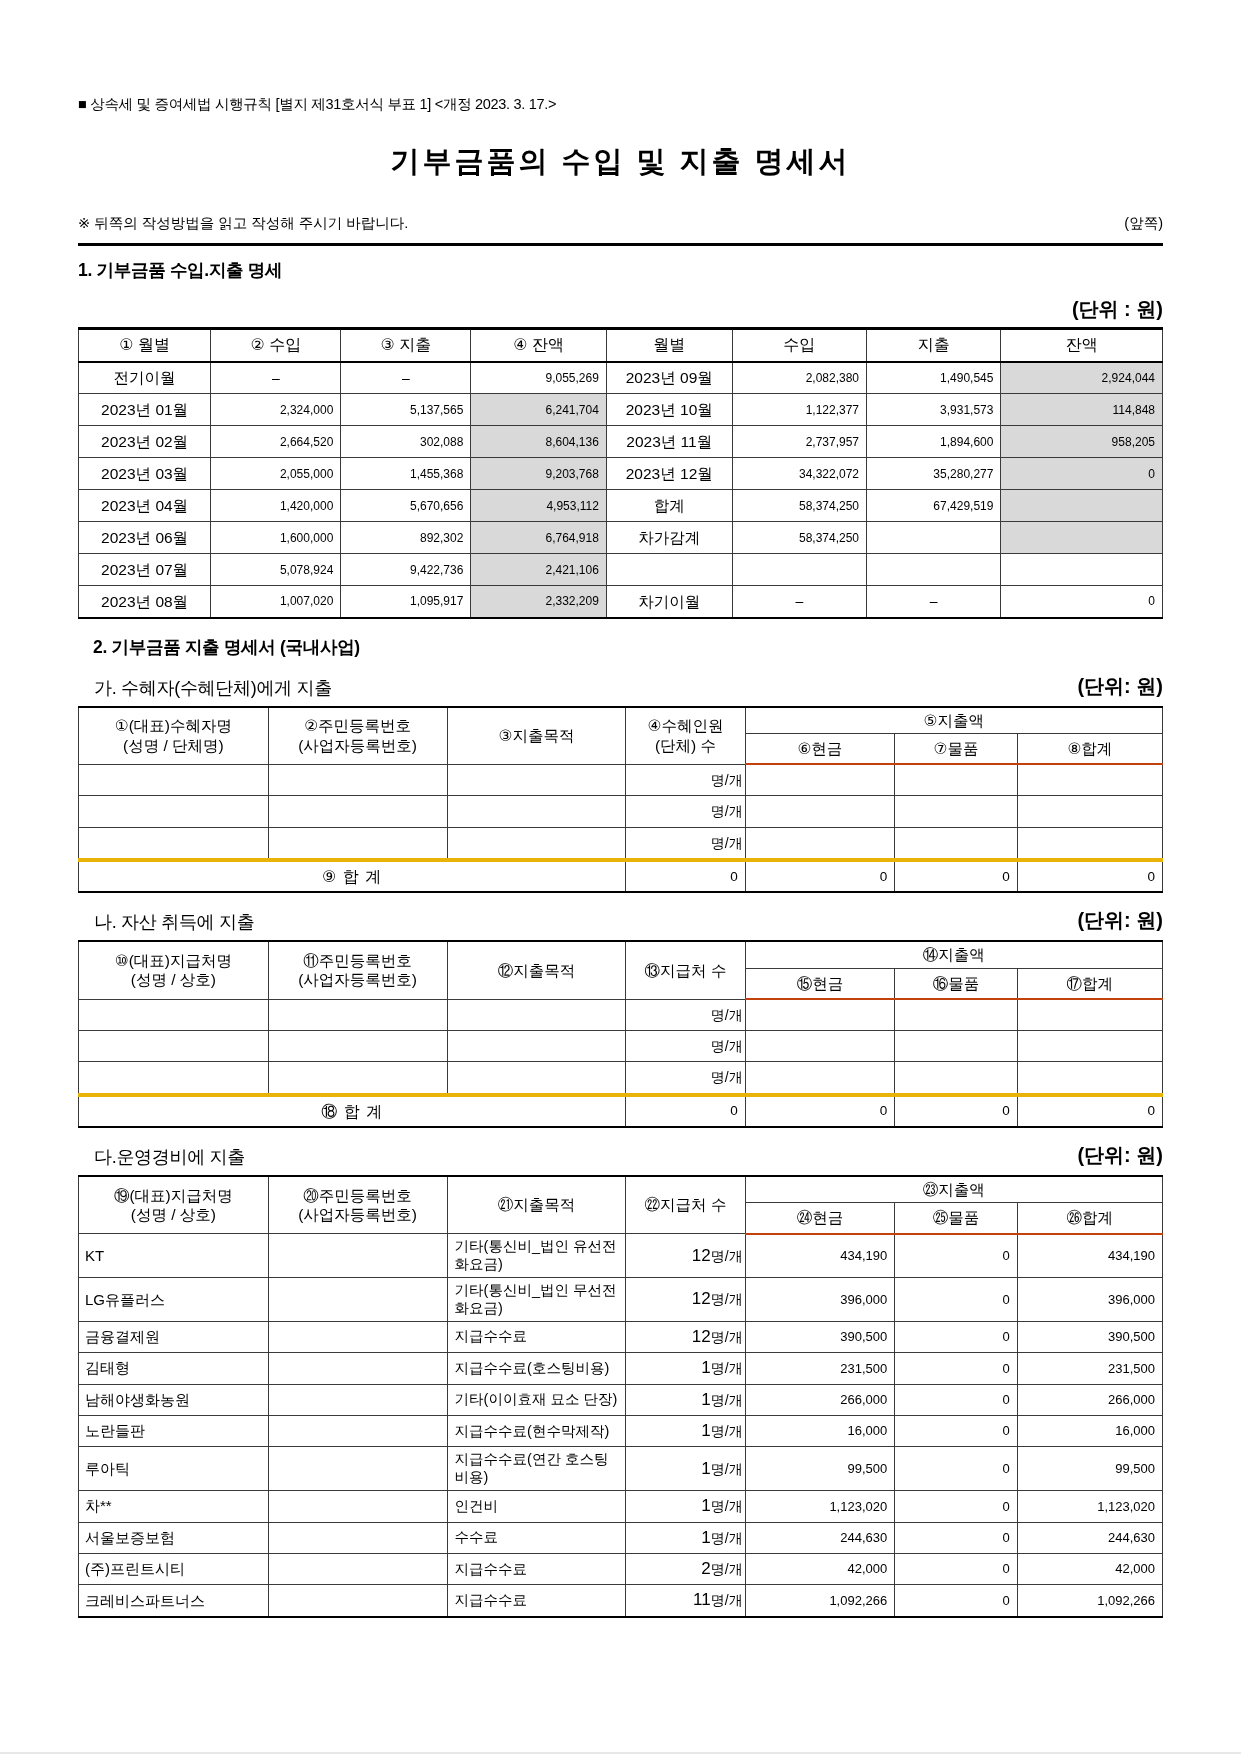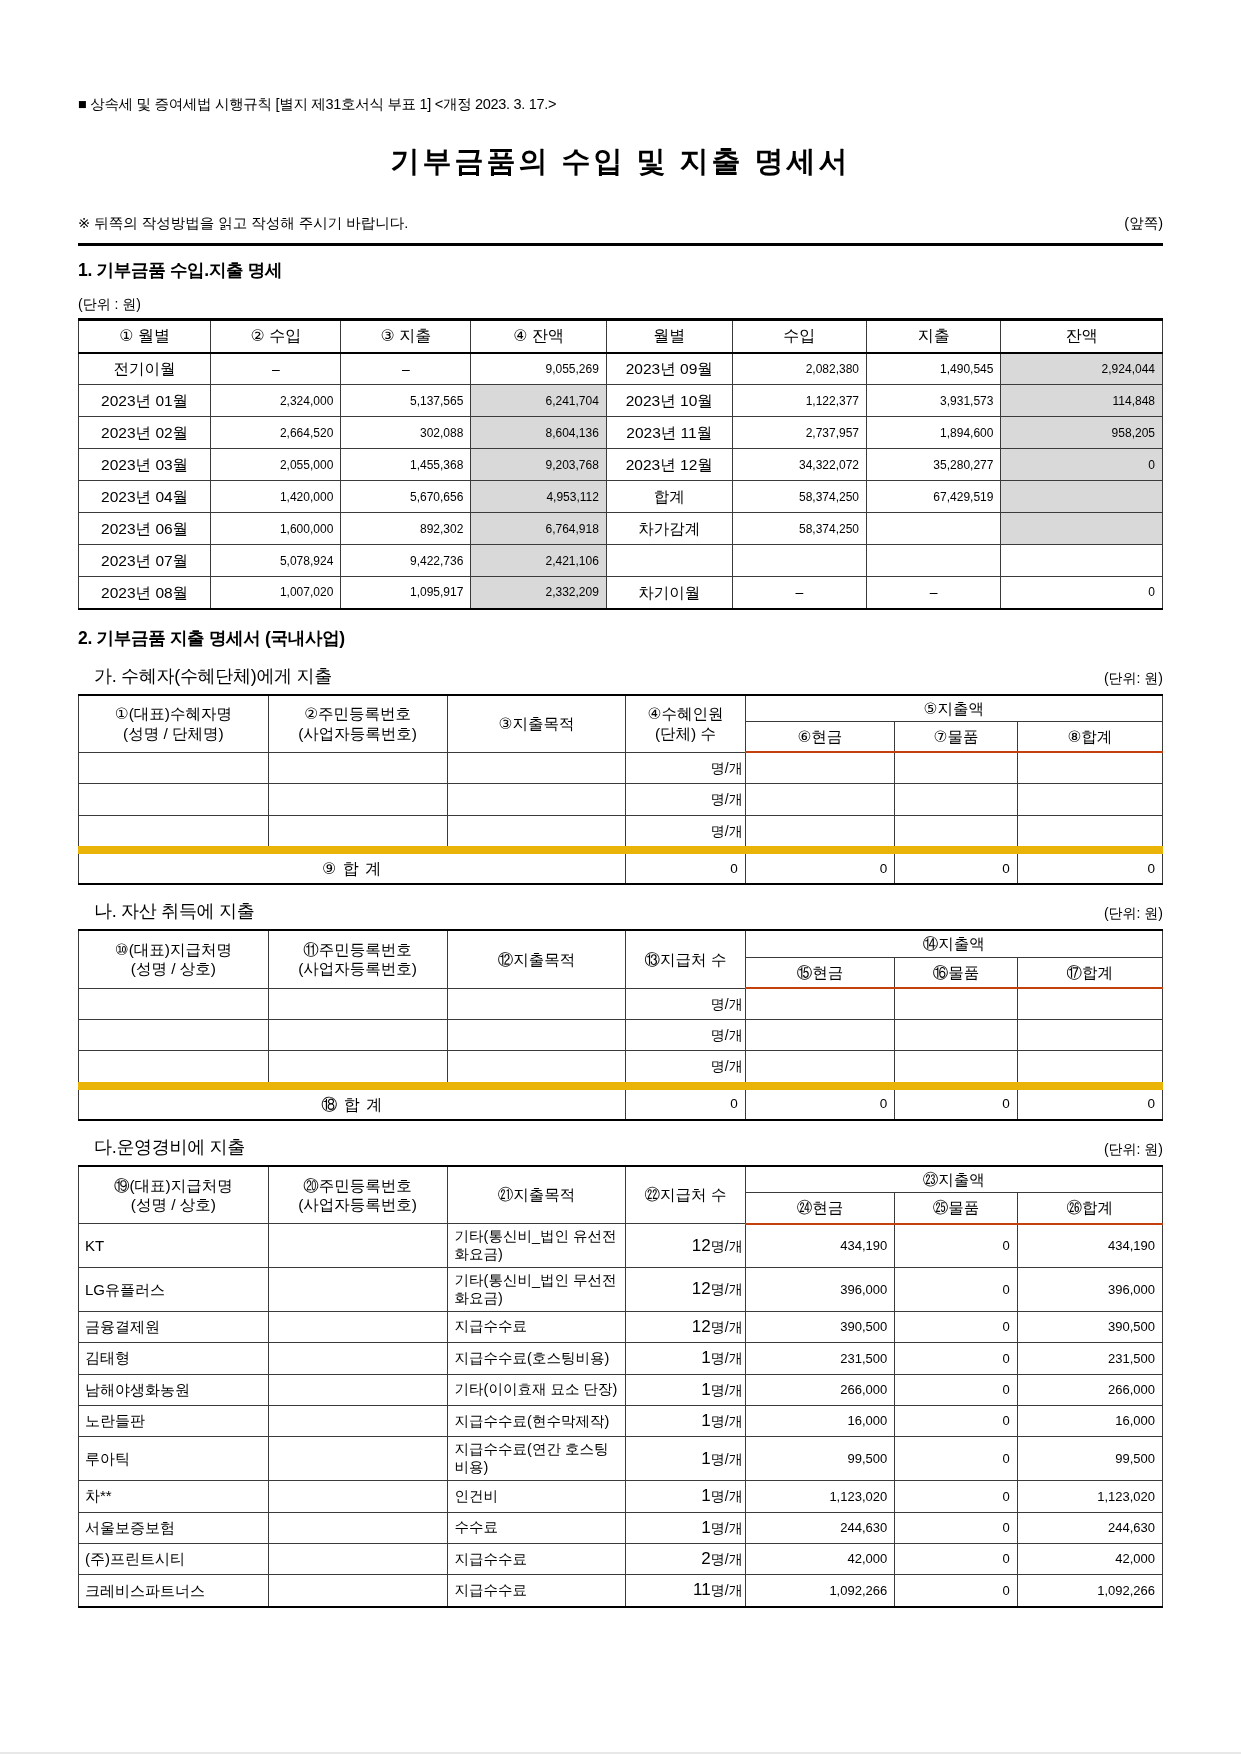--- a/index.html
+++ b/index.html
@@ -8,21 +8,21 @@
     padding:95px 78px 0 78px;position:relative;
     font-family:"Liberation Sans","DejaVu Sans",sans-serif;color:#000;
   }
   .form-ref{font-size:14.5px;letter-spacing:-0.3px;}
   .doc-title{font-size:29px;font-weight:bold;text-align:center;letter-spacing:3px;margin-top:28px;}
   .note-row{display:flex;justify-content:space-between;align-items:flex-end;margin-top:32px;font-size:14.5px;}
   .top-rule{height:3px;background:#000;margin-top:10px;}
   .sec-title{font-size:17.5px;font-weight:bold;margin-top:12px;letter-spacing:-0.3px;}
   .sub-row{display:flex;justify-content:space-between;align-items:flex-end;margin-top:14px;}
   .sub-title{font-size:18px;font-weight:normal;padding-left:16px;letter-spacing:-0.3px;}
-  .unit-label{font-size:14px;text-align:left;}
+  .unit-label{font-size:20px;text-align:right;font-weight:bold;}
   .unit-row{margin-top:14px;}
 
   table{border-collapse:collapse;width:100%;table-layout:fixed;}
   .t1{margin-top:4px;border-top:3px solid #000;border-bottom:2.5px solid #000;}
   .t1 th,.t1 td{border:1px solid #3a3a3a;box-sizing:border-box;}
   .t1 th{border-bottom:2px solid #000;font-size:16px;font-weight:normal;height:33px;}
   .t1 td{height:32px;font-size:15.5px;text-align:center;padding:2px 4px;}
   .t1 td.num{font-size:12px;text-align:right;padding-right:7px;}
   .t1 td.dash{font-size:14px;text-align:center;}
   .t1 td.gray{background:#d9d9d9;}
@@ -36,21 +36,21 @@
   .exp th .l2{display:block;}
   .exp th .l2:empty{display:none;}
   .exp td{height:30px;font-size:15px;padding:5px 6px;vertical-align:middle;line-height:1.2;}
   .exp td.name{text-align:left;}
   .exp td.regno{text-align:left;}
   .exp td.purpose{text-align:left;font-size:14.5px;word-break:break-all;padding:4px 4px 4px 7px;}
   .exp td.count{text-align:right;padding-right:2px;white-space:nowrap;}
   .exp td .cnt-num{font-size:17px;}
   .exp td .cnt-sfx{font-size:14px;}
   .exp td.amt{text-align:right;font-size:13px;padding-right:7px;border-radius:13px;}
-  .exp tr.total-row td{border-top:8px solid #eab308;font-size:16px;}
+  .exp tr.total-row td{border-top:4px solid #eab308;font-size:16px;}
   .exp tr.total-row td.tlabel{text-align:center;letter-spacing:1px;}
   .exp tr.total-row td.amt0{text-align:right;font-size:13.5px;padding-right:7px;}
 
   
   .t1 col.c1{width:12.2%}.t1 col.c2{width:12%}.t1 col.c3{width:12%}.t1 col.c4{width:12.5%}
   .t1 col.c5{width:11.6%}.t1 col.c6{width:12.4%}.t1 col.c7{width:12.4%}.t1 col.c8{width:14.9%}
   
   .exp col.e1{width:17.5%}.exp col.e2{width:16.5%}.exp col.e3{width:16.5%}
   .exp col.e4{width:11%}.exp col.e5{width:13.8%}.exp col.e6{width:11.3%}.exp col.e7{width:13.4%}
 </style>
@@ -173,21 +173,21 @@
           <td class="num">1,095,917</td>
           <td class="num gray">2,332,209</td>
           <td class="lbl">차기이월</td>
           <td class="dash">–</td>
           <td class="dash">–</td>
           <td class="num">0</td>
         </tr>
       </tbody>
   </table>
 
-  <div class="sec-title" style="margin-top:16px;">2. 기부금품 지출 명세서 (국내사업)</div>
+  <div class="sec-title" style="margin-top:16px;margin-left:15px;">2. 기부금품 지출 명세서 (국내사업)</div>
 
   <div class="sub-row">
     <span class="sub-title">가. 수혜자(수혜단체)에게 지출</span>
     <span class="unit-label">(단위: 원)</span>
   </div>
   <table class="exp">
     <colgroup>
         <col class="e1">
         <col class="e2">
         <col class="e3">

